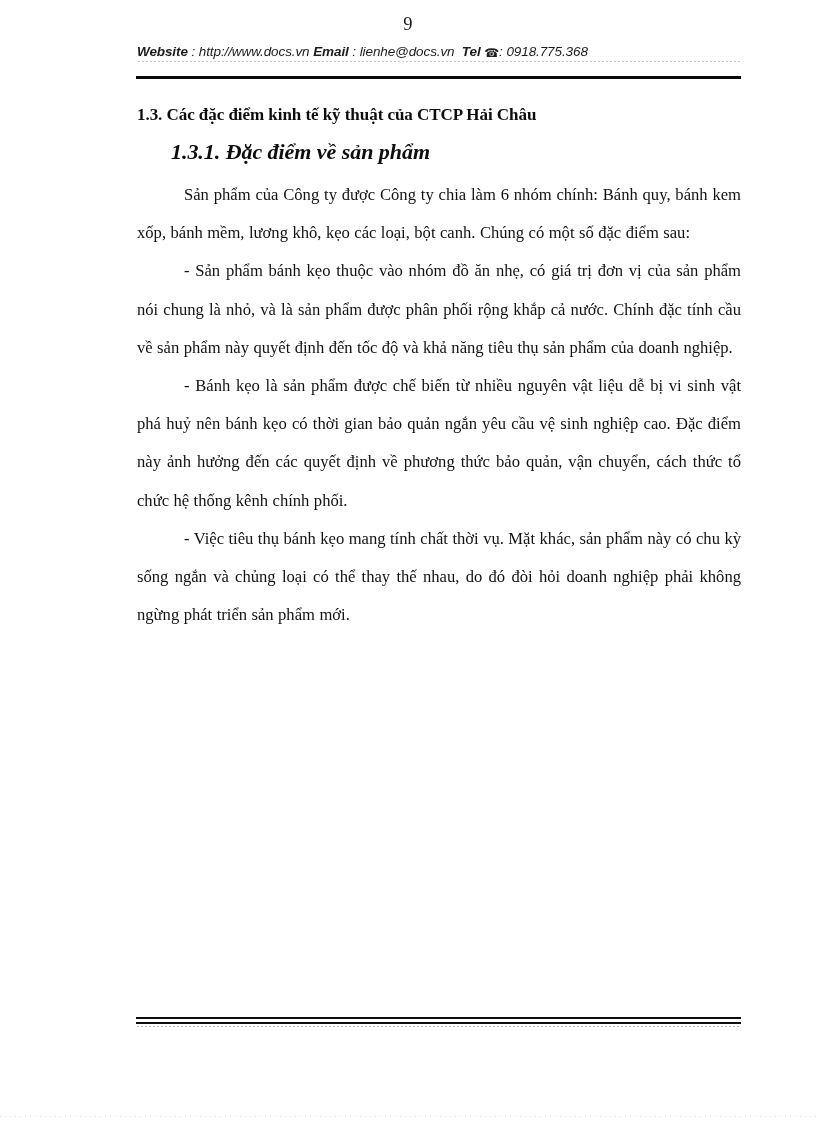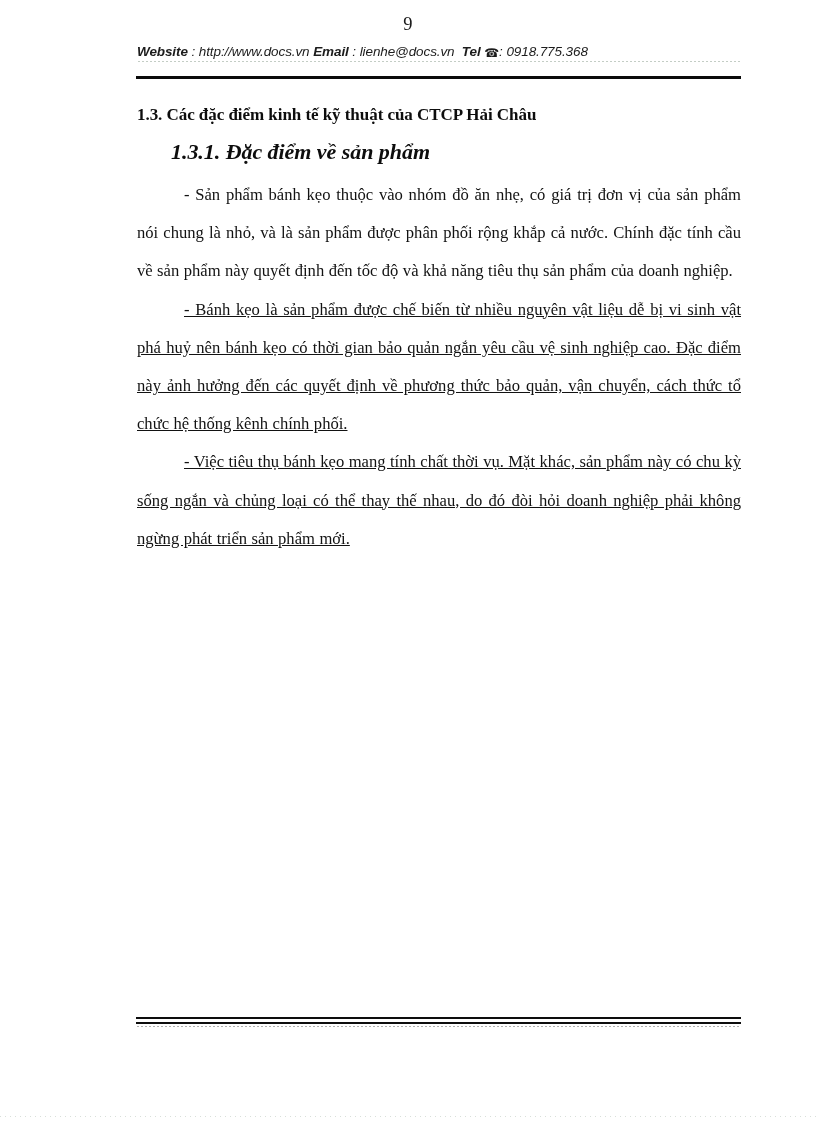--- a/index.html
+++ b/index.html
@@ -113,21 +113,21 @@
   p.para {
     margin: 0 0 0 0;
     font-size: 16.6px;
     line-height: 38.2px;
     text-align: justify;
     text-justify: inter-word;
     text-indent: 47px;
     color: #121212;
     word-spacing: .3px;
   }
-  p.para + p.para { margin-top: 0; text-decoration: underline; }
+  p.para + p.para { margin-top: 0; }
 
   
   .footer-rule-outer {
     position: absolute;
     left: 136px;
     top: 1017px;
     width: 605px;
     height: 2px;
     background: #0d0d0d;
   }
@@ -172,20 +172,21 @@
   </div>
 
   <div class="header-dotted"></div>
   <div class="header-rule"></div>
 
   <div class="h-section lvl1">1.3. Các đặc điểm kinh tế kỹ thuật của CTCP Hải Châu</div>
 
   <div class="h-section lvl2">1.3.1. Đặc điểm về sản phẩm</div>
 
   <div class="body-block">
+    <p class="para">Sản phẩm của Công ty được Công ty chia làm 6 nhóm chính: Bánh quy, bánh kem xốp, bánh mềm, lương khô, kẹo các loại, bột canh. Chúng có một số đặc điểm sau:</p>
     <p class="para">- Sản phẩm bánh kẹo thuộc vào nhóm đồ ăn nhẹ, có giá trị đơn vị của sản phẩm nói chung là nhỏ, và là sản phẩm được phân phối rộng khắp cả nước. Chính đặc tính cầu về sản phẩm này quyết định đến tốc độ và khả năng tiêu thụ sản phẩm của doanh nghiệp.</p>
     <p class="para">- Bánh kẹo là sản phẩm được chế biến từ nhiều nguyên vật liệu dễ bị vi sinh vật phá huỷ nên bánh kẹo có thời gian bảo quản ngắn yêu cầu vệ sinh nghiệp cao. Đặc điểm này ảnh hưởng đến các quyết định về phương thức bảo quản, vận chuyển, cách thức tổ chức hệ thống kênh chính phối.</p>
     <p class="para">- Việc tiêu thụ bánh kẹo mang tính chất thời vụ. Mặt khác, sản phẩm này có chu kỳ sống ngắn và chủng loại có thể thay thế nhau, do đó đòi hỏi doanh nghiệp phải không ngừng phát triển sản phẩm mới.</p>
   </div>
 
   <div class="footer-rule-outer"></div>
   <div class="footer-rule-inner"></div>
   <div class="footer-dotted"></div>
   <div class="scan-edge"></div>
 

